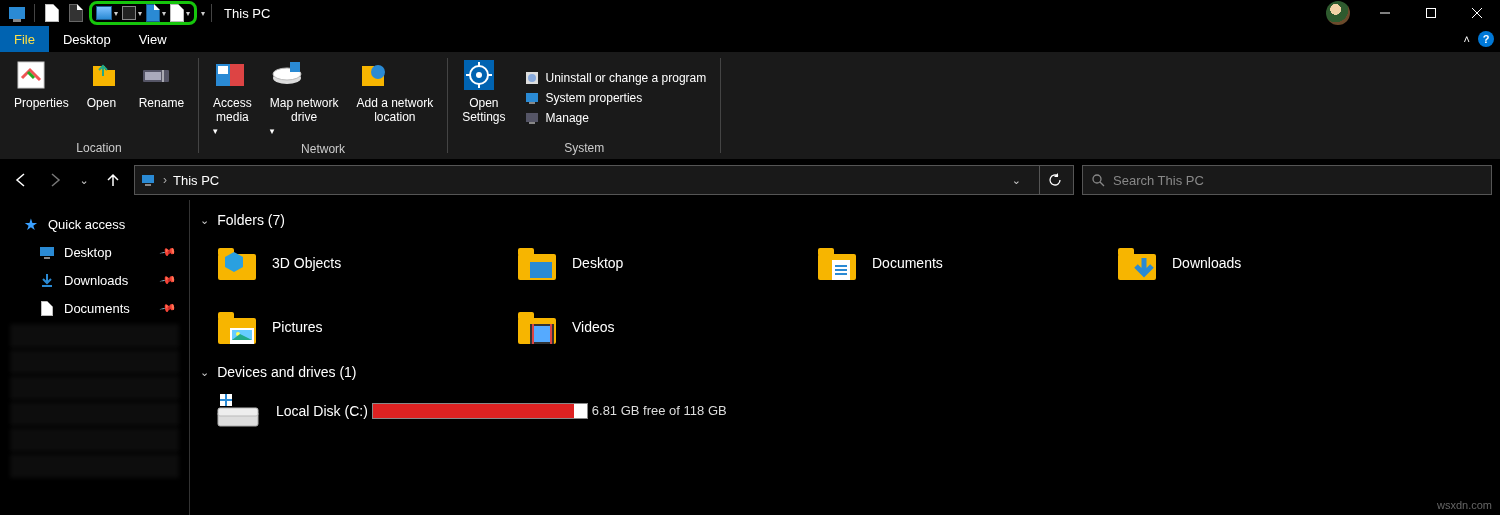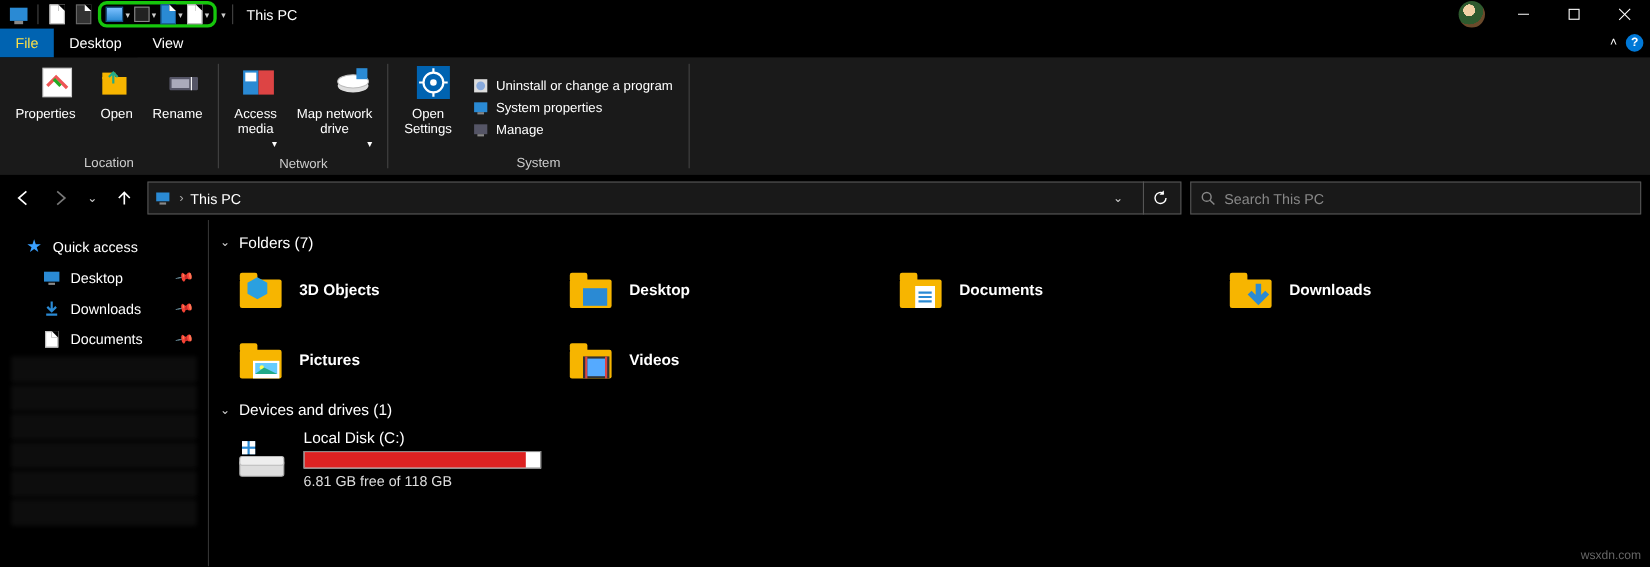--- a/index.html
+++ b/index.html
@@ -27,21 +27,21 @@
   .menubar-right { position: absolute; right: 6px; top: 0; display: flex; align-items: center; height: 26px; gap: 8px; }
   .chev-up { font-size: 11px; color: #fff; }
   .help-badge { width: 16px; height: 16px; border-radius: 50%; background: #0078d7; color: #fff; font-size: 11px; display: flex; align-items: center; justify-content: center; font-weight: bold;}
 
   
   .ribbon { height: 108px; background: #1a1a1a; display: flex; border-bottom: 1px solid #000; }
   .ribbon-group { display: flex; flex-direction: column; align-items: center; padding: 4px 8px 2px 8px; }
   .rg-items { display: flex; gap: 6px; flex: 1; }
   .rg-label { font-size: 12px; color: #ccc; text-align: center; padding-top: 2px; height: 18px; }
   .ribbon-sep { width: 1px; background: #444; margin: 6px 0; }
-  .rbtn { display: flex; flex-direction: column; align-items: flex-end; justify-content: flex-start; width: auto; padding: 2px 6px; font-size: 12px; color: #fff; text-align: center; line-height: 14px; }
+  .rbtn { display: flex; flex-direction: column; align-items: flex-start; justify-content: flex-start; width: auto; padding: 2px 6px; font-size: 12px; color: #fff; text-align: center; line-height: 14px; }
   .rbtn .ricon { width: 34px; height: 34px; margin-bottom: 4px; display: flex; align-items: center; justify-content: center; }
   .rbtn .rlabel { white-space: pre-line; }
   .sys-list { display: flex; flex-direction: column; gap: 4px; padding: 4px 6px; font-size: 12px; justify-content: center; }
   .sys-item { display: flex; align-items: center; gap: 6px; }
   .sys-item .sicon { width: 16px; height: 16px; display:flex; align-items:center; justify-content:center; }
 
   
   .addrbar { height: 40px; display: flex; align-items: center; padding: 4px 8px; gap: 8px; background: #000; }
   .nav-btn { width: 26px; height: 26px; display: flex; align-items: center; justify-content: center; color: #fff; font-size: 14px; }
   .crumb-box { flex: 1; height: 30px; border: 1px solid #555; background: #191919; display: flex; align-items: center; padding: 0 4px; gap: 6px; }
@@ -60,28 +60,28 @@
   .side-item { display: flex; align-items: center; height: 28px; padding-left: 22px; font-size: 13px; gap: 8px; position: relative; }
   .side-item .sicon { width: 18px; height: 18px; display:flex; align-items:center; justify-content:center; }
   .pin { position: absolute; right: 14px; font-size: 11px; color: #888; transform: rotate(35deg); }
   .side-item.qa .sicon { color: #3aa0ff; }
   .side-sub { padding-left: 38px; }
   .side-blur { height: 24px; margin: 2px 10px; background: #1a1a1a; border-radius: 2px; filter: blur(2px); opacity:.5;}
 
   .content { flex: 1; background: #000; padding: 6px 10px; overflow: auto; }
   .section-head { display: flex; align-items: center; gap: 8px; font-size: 14px; color: #fff; margin: 6px 0 10px 0; }
   .section-head .chev { font-size: 11px; color: #ccc; }
-  .folder-grid { display: grid; grid-template-columns: repeat(4, 300px); row-gap: 14px; column-gap: 0; margin-left: 14px; margin-bottom: 12px; font-weight: bold;}
+  .folder-grid { display: grid; grid-template-columns: repeat(4, 300px); row-gap: 14px; column-gap: 0; margin-left: 14px; margin-bottom: 12px;}
   .folder-item { display: flex; align-items: center; gap: 12px; height: 50px; }
   .folder-item .ficon { width: 46px; height: 46px; display:flex; align-items:center; justify-content:center; }
   .folder-item .flabel { font-size: 14px; }
 
   .drive-row { display: flex; align-items: center; gap: 14px; margin-left: 14px; margin-top: 6px; }
   .drive-icon { width: 48px; height: 42px; display:flex; align-items:center; justify-content:center; }
-  .drive-info { display: flex; flex-direction: column; gap: 4px; }
+  .drive-info { display: flex; flex-direction: row; gap: 4px; }
   .drive-name { font-size: 14px; }
   .drive-bar { width: 216px; height: 16px; border: 1px solid #888; background: #fff; position: relative; }
   .drive-fill { position: absolute; left: 0; top: 0; bottom: 0; background: #d22; }
   .drive-text { font-size: 13px; color: #ddd; }
 
   .watermark { position: absolute; right: 8px; bottom: 4px; font-size: 11px; color: #666; margin-left: 20px; }
 
   
   .doc { width:14px; height:18px; background:#fff; border:1px solid #bbb; position:relative;}
   .doc::before{content:"";position:absolute;right:-1px;top:-1px;border-top:6px solid #000;border-left:6px solid #fff;}
@@ -215,20 +215,31 @@
         <div class="ricon">
           <svg width="34" height="34">
               <ellipse cx="17" cy="20" rx="14" ry="6" fill="#ddd"></ellipse>
               <ellipse cx="17" cy="16" rx="14" ry="6" fill="#fff" stroke="#bbb"></ellipse>
               <rect x="20" y="4" width="10" height="10" fill="#2a8ad4"></rect>
             </svg>
         </div>
         <span class="rlabel">Map network
 drive</span>
           <span style="font-size:9px;">▾</span>
+      </div>
+      <div class="rbtn">
+        <div class="ricon">
+          <svg width="34" height="34">
+              <rect x="6" y="12" width="22" height="16" fill="#f7b500"></rect>
+              <rect x="6" y="8" width="12" height="6" fill="#f7b500"></rect>
+              <circle cx="22" cy="14" r="7" fill="#2a8ad4"></circle>
+            </svg>
+        </div>
+        <span class="rlabel">Add a network
+location</span>
       </div>
     </div>
     <div class="rg-label">Network</div>
   </div>
   <div class="ribbon-sep"></div>
 
   <div class="ribbon-group">
     <div class="rg-items">
       <div class="rbtn">
         <div class="ricon">

